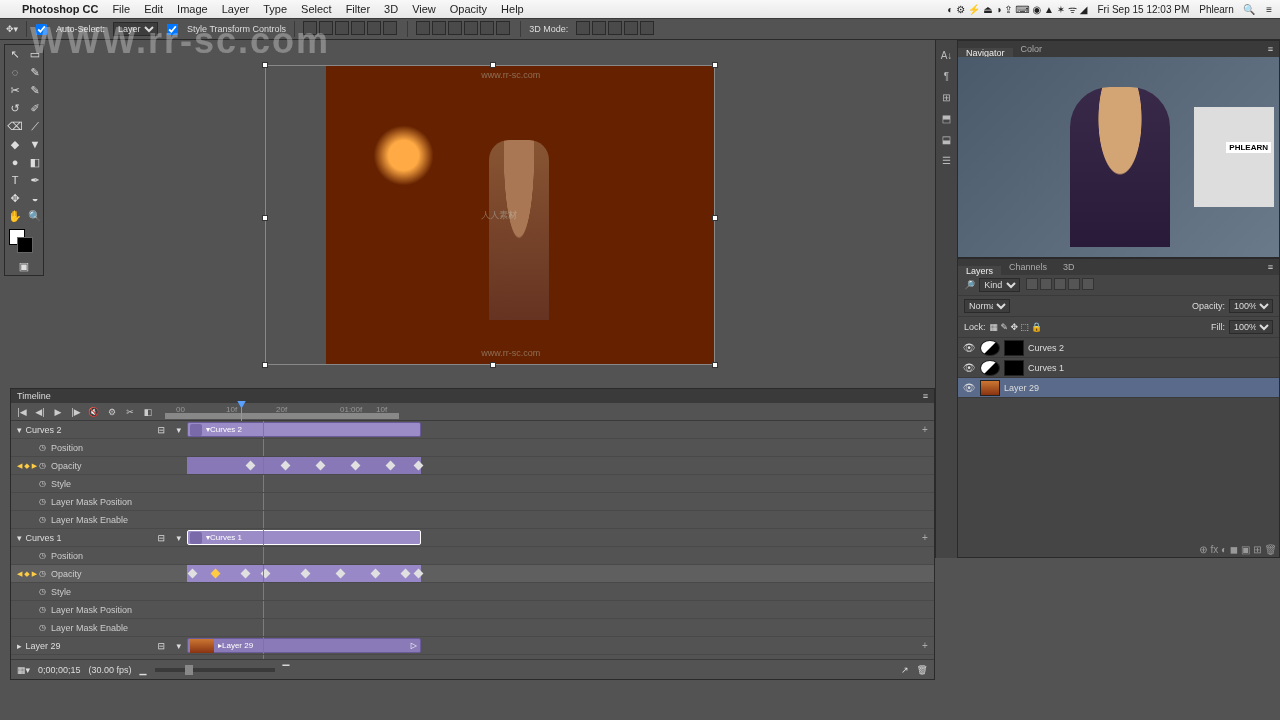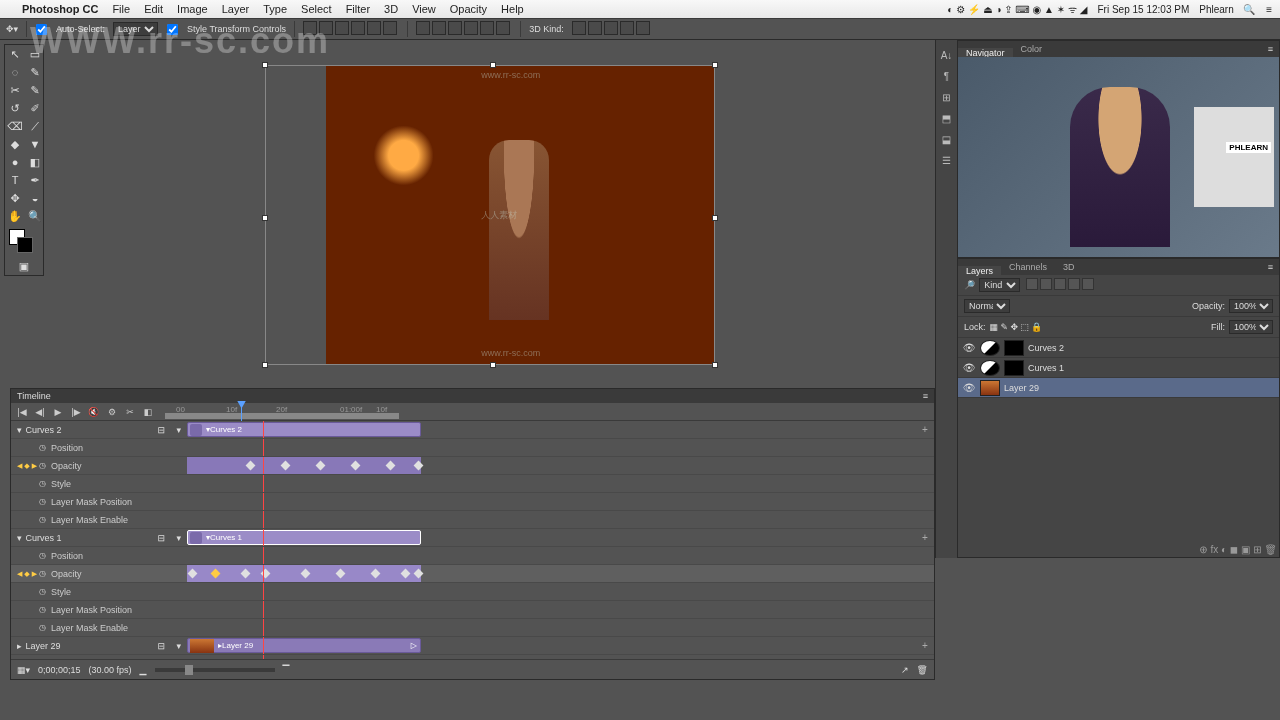--- a/index.html
+++ b/index.html
@@ -140,21 +140,21 @@
   <input type="checkbox" checked="" style="">
   <span>Auto-Select:</span>
   <select><option>Layer</option></select>
   <input type="checkbox" checked="" style="">
   <span>Style Transform Controls</span>
   <div class="sep"></div>
   <div class="iconrow"><span></span><span></span><span></span><span></span><span></span><span></span></div>
   <div class="sep"></div>
   <div class="iconrow"><span></span><span></span><span></span><span></span><span></span><span></span></div>
   <div class="sep"></div>
-  <span>3D Kind:</span>
+  <span>3D Mode:</span>
   <div class="iconrow"><span></span><span></span><span></span><span></span><span></span></div>
 </div>
 
 <div class="tools-panel">
   <div class="tools-grid">
     <div class="tool">↖</div>
     <div class="tool">▭</div>
     <div class="tool">◌</div>
     <div class="tool">✎</div>
     <div class="tool">✂</div>

